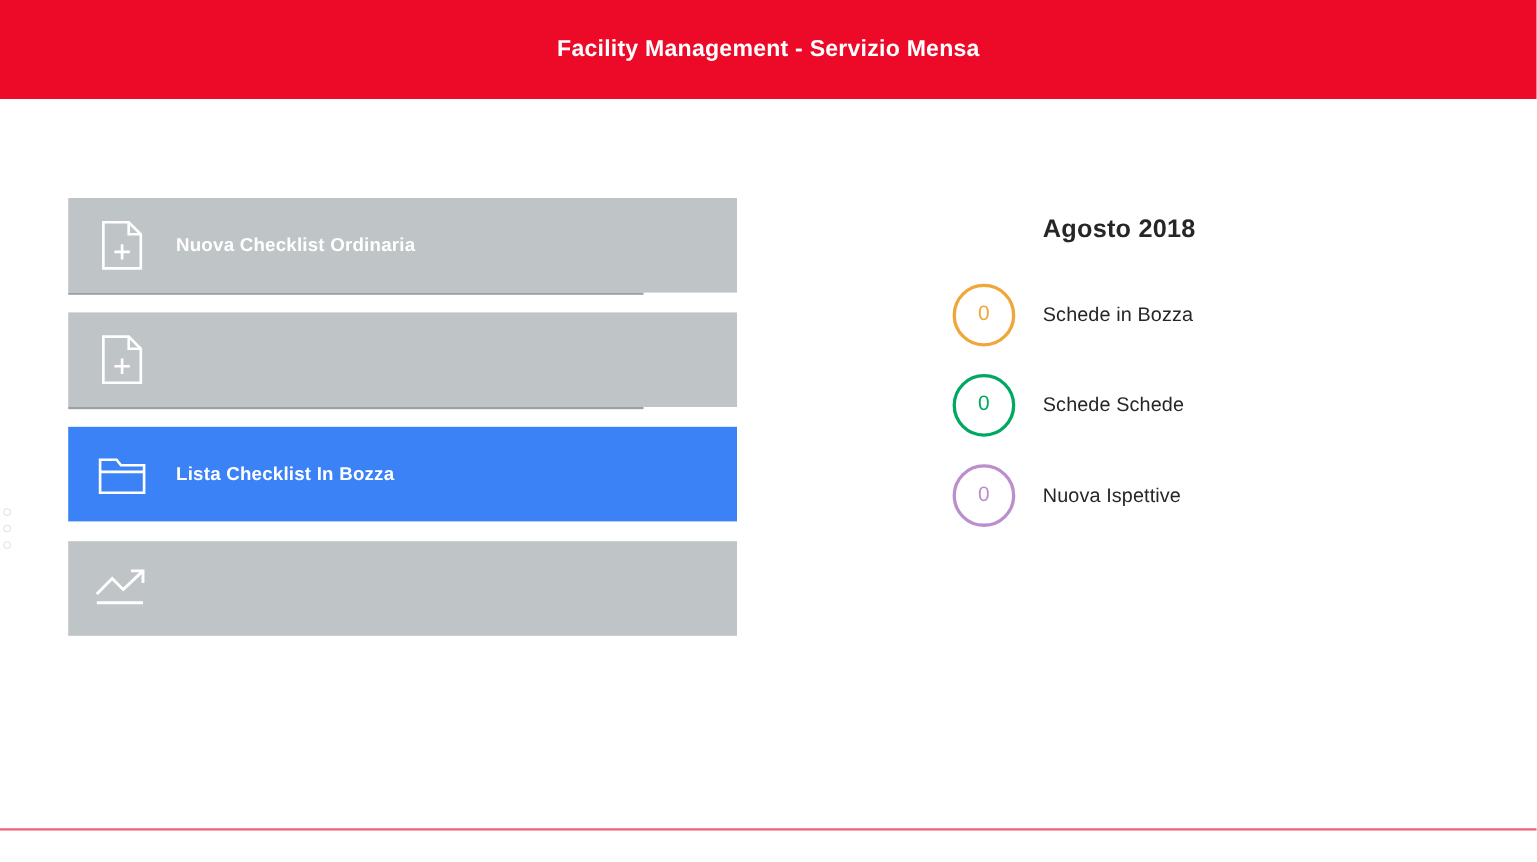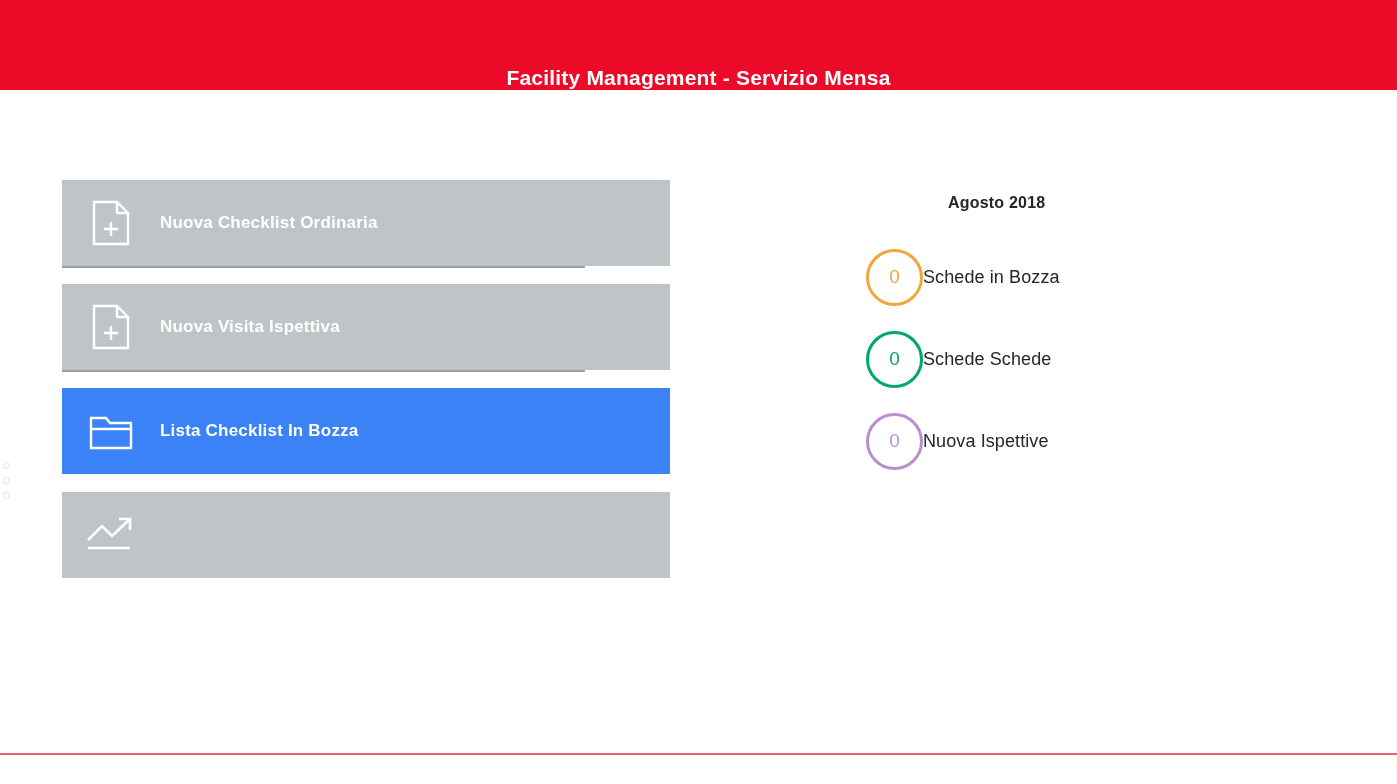--- a/index.html
+++ b/index.html
@@ -21,21 +21,21 @@
     display: flex;
     flex-direction: column;
   }
 
   
   .header {
     height: 90px;
     min-height: 90px;
     background: #ec0a28;
     display: flex;
-    align-items: flex-end;
+    align-items: center;
     justify-content: center;
     position: relative;
   }
   .header-title {
     color: #ffffff;
     font-size: 21px;
     font-weight: bold;
     letter-spacing: 0.2px;
     text-align: center;
   }
@@ -112,21 +112,21 @@
   }
 
   
   .kpi-panel {
     position: absolute;
     left: 866px;
     top: 90px;
     width: 430px;
   }
   .kpi-title {
-    font-size: 16px;
+    font-size: 23px;
     font-weight: bold;
     color: #262626;
     margin-left: 82px;
     margin-top: 14px;
     margin-bottom: 24px;
     letter-spacing: 0.2px;
   }
   .kpi-row {
     display: flex;
     align-items: center;
@@ -139,20 +139,21 @@
     border-radius: 50%;
     border: 3px solid #cccccc;
     display: flex;
     align-items: center;
     justify-content: center;
     font-size: 19px;
     font-weight: normal;
     background: #ffffff;
   }
   .kpi-label {
+    margin-left: 25px;
     font-size: 18px;
     color: #262626;
     letter-spacing: 0.1px;
     white-space: nowrap;
   }
 
   
   .footer-divider {
     position: absolute;
     left: 0;
@@ -204,21 +205,20 @@
       </button>
 
       <button class="action-btn has-shade" style="background: rgb(191, 197, 199);">
         <span class="btn-icon">
           <svg width="40" height="46" viewBox="0 0 40 46" fill="none" aria-hidden="true">
             <path d="M3 2 H26 L37 13 V44 H3 Z" stroke="#ffffff" stroke-width="2.4" fill="none"></path>
             <path d="M26 2 V13 H37" stroke="#ffffff" stroke-width="2.4" fill="none"></path>
             <path d="M20 22 V36 M13 29 H27" stroke="#ffffff" stroke-width="2.4" stroke-linecap="butt"></path>
           </svg>
         </span>
-        <span class="btn-label" style="color: rgb(255, 255, 255);">Nuova Visita Ispettiva</span>
       </button>
 
       <button class="action-btn" style="background: #3b82f6;">
         <span class="btn-icon">
           <svg width="46" height="40" viewBox="0 0 46 40" fill="none" aria-hidden="true">
             <path d="M3 7 H18 L22 12 H43 V37 H3 Z" stroke="#ffffff" stroke-width="2.4" fill="none"></path>
             <path d="M3 18 H43" stroke="#ffffff" stroke-width="2.4"></path>
           </svg>
         </span>
         <span class="btn-label" style="color: rgb(255, 255, 255);">Lista Checklist In Bozza</span>

